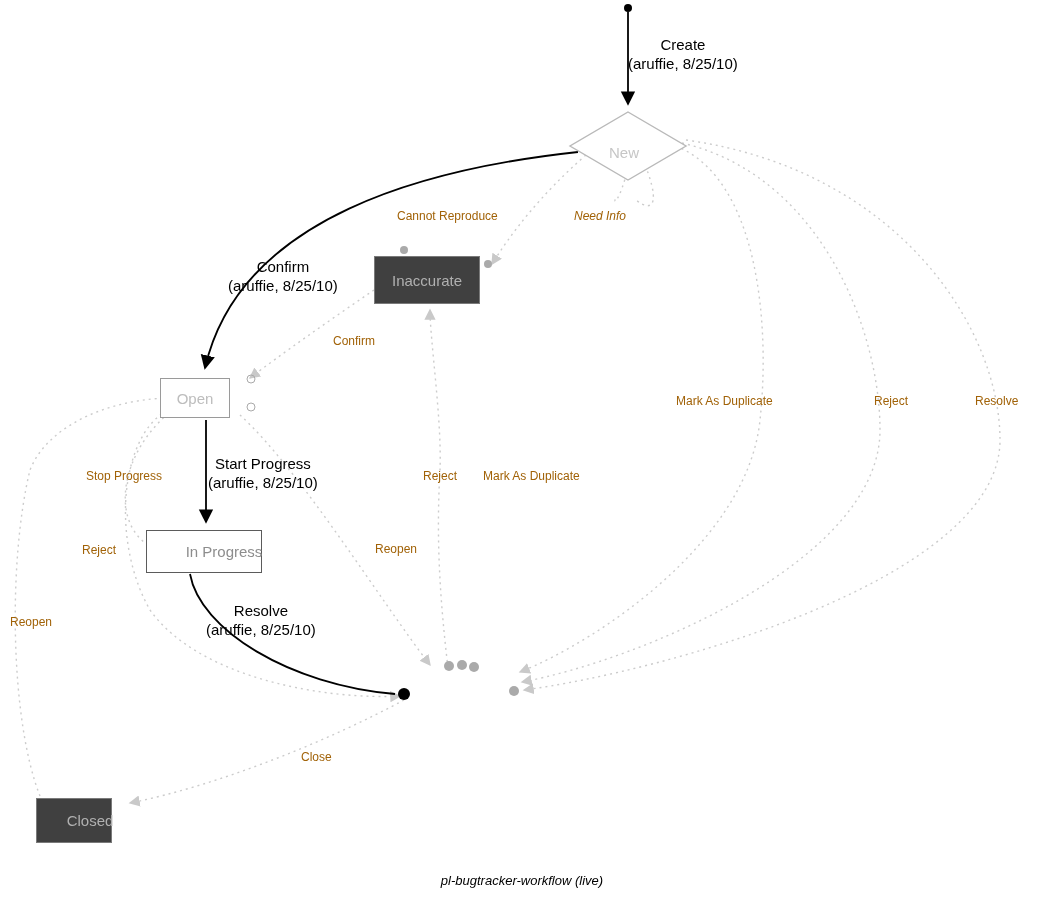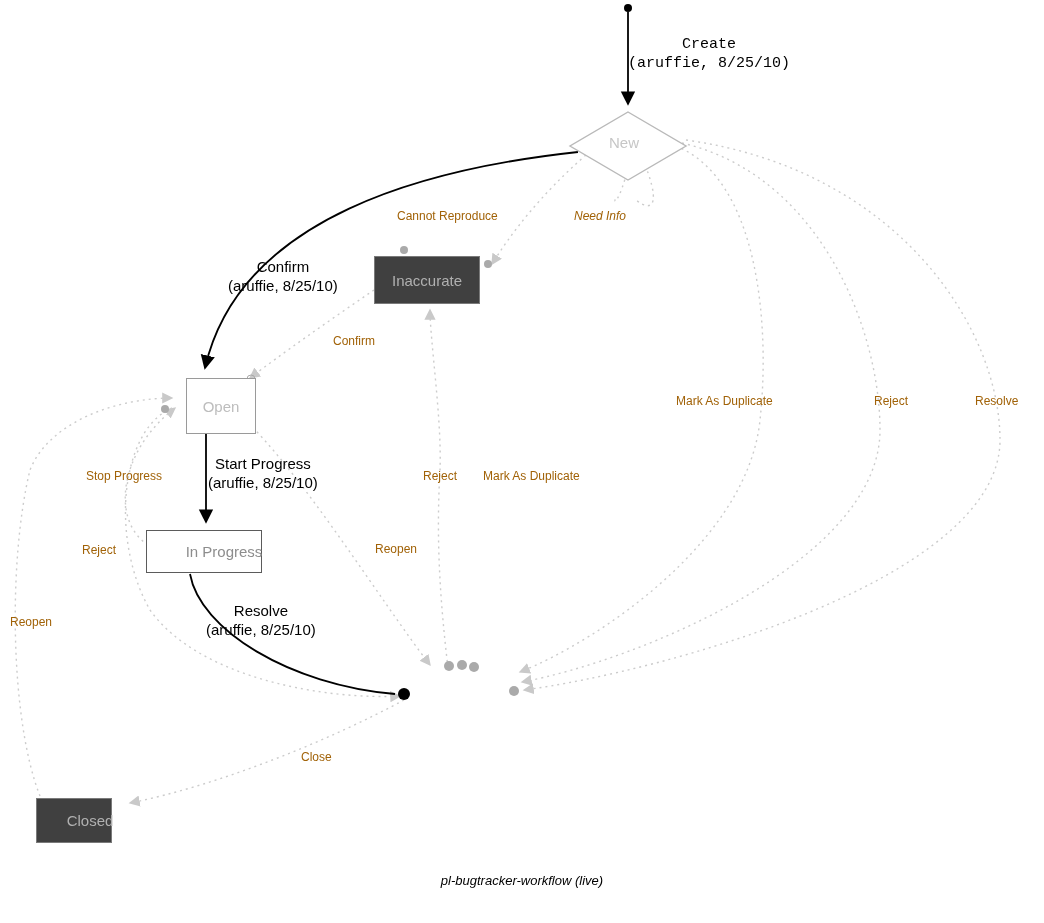--- a/index.html
+++ b/index.html
@@ -151,40 +151,40 @@
 
       <path d="M206,420 L206,522" marker-end="url(#arrowBlack)"></path>
 
       <path d="M190,574 C200,630 290,685 395,694"></path>
       <circle cx="404" cy="694" r="6" fill="#000000" stroke="none"></circle>
     </g>
 
     <polygon points="628,112 686,146 628,180 570,146" fill="#ffffff" stroke="#b9b9b9" stroke-width="1.4"></polygon>
   </svg>
 
-  <div class="diamond-label" style="left:609px; top:134px;text-align:right;">New</div>
+  <div class="diamond-label" style="left:609px; top:144px;text-align:right;">New</div>
 
   <div class="node greyfill" style="left:374px; top:256px; width:106px; height:48px;">
     <span>Inaccurate</span>
   </div>
 
-  <div class="node rect faded" style="left:186px; top:378px; width:70px; height:56px;">
+  <div class="node rect faded" style="left:160px; top:378px; width:70px; height:40px;">
     <span>Open</span>
   </div>
 
   <div class="node rect faded" style="left:146px; top:530px; width:116px; height:43px; color:#8d8d8d; border-color:#5b5b5b;padding-left:40px;">
     <span>In Progress</span>
   </div>
 
 
   <div class="node greyfill" style="left:36px; top:798px; width:76px; height:45px;padding-left:32px;">
     <span>Closed</span>
   </div>
 
-  <div class="edge-label active" style="left:628px; top:36px;font-family:Liberation Mono, monospace;">
+  <div class="edge-label active" style="left:628px; top:36px;">
     <span>Create</span>
     <span class="who">(aruffie, 8/25/10)</span>
   </div>
 
   <div class="edge-label active" style="left:228px; top:258px;">
     <span>Confirm</span>
     <span class="who">(aruffie, 8/25/10)</span>
   </div>
 
   <div class="edge-label active" style="left:208px; top:455px;">

